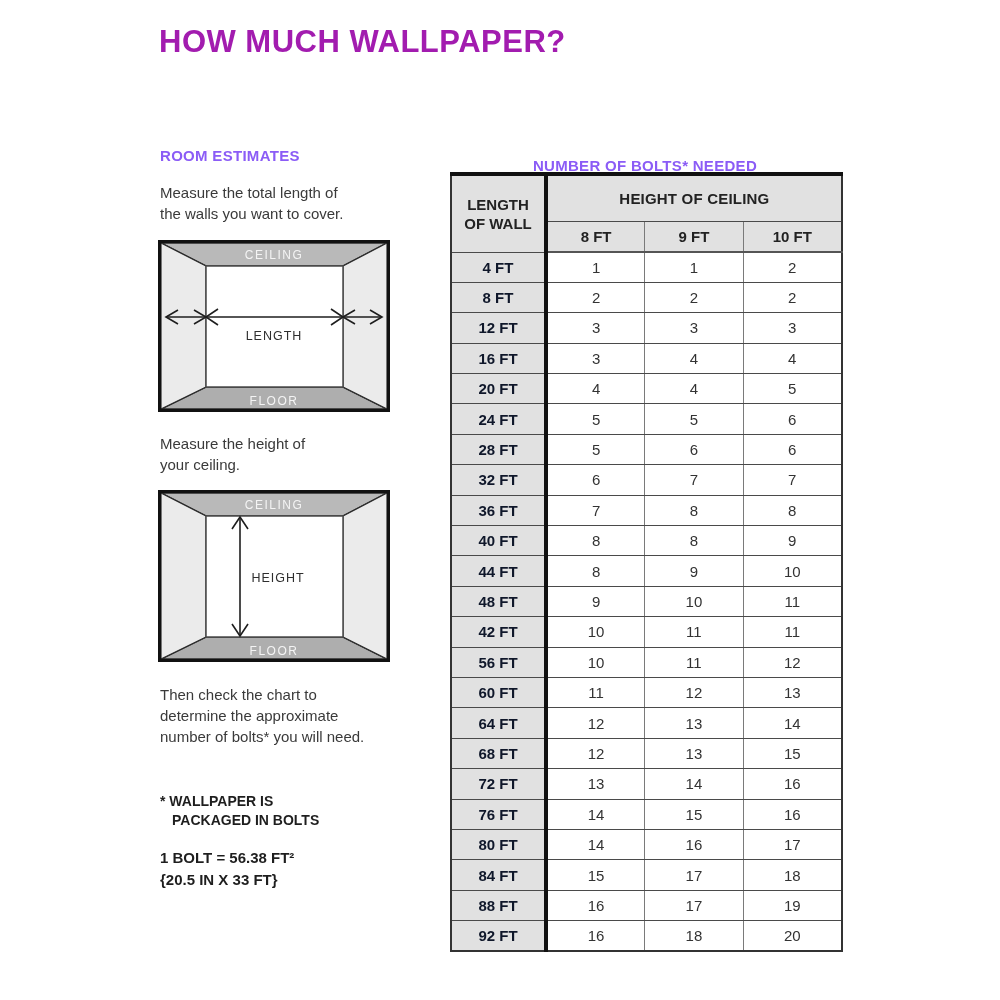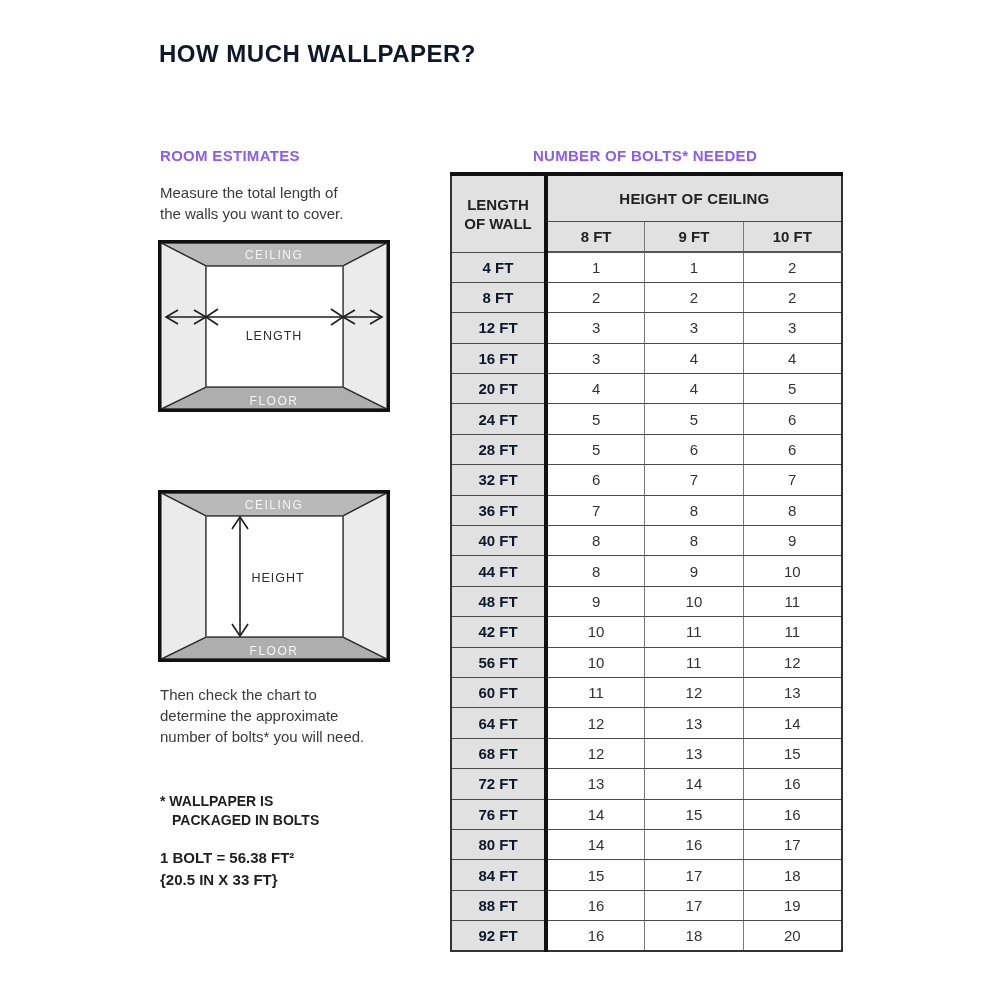--- a/index.html
+++ b/index.html
@@ -10,35 +10,35 @@
   }
   .page {
     position: relative;
     width: 1000px;
     height: 1000px;
     background: #ffffff;
     overflow: hidden;
   }
   .page-title {
     position: absolute;
-    left: 159px; top: 40px;
-    font-size: 24px;
+    left: 159px; top: 24px;
+    font-size: 31px;
     font-weight: bold;
     letter-spacing: 0.5px;
-    color: #0f172a;
+    color: #a21caf;
   }
   .section-heading {
     position: absolute;
     font-size: 15px;
     font-weight: bold;
     letter-spacing: 0.3px;
     color: #8b5cf6;
   }
   #room-heading { left: 160px; top: 147px; }
-  #bolts-heading { left: 450px; top: 147px; width: 390px; text-align: center; }
+  #bolts-heading { left: 450px; top: 157px; width: 390px; text-align: center; }
   .para {
     position: absolute;
     left: 160px;
     font-size: 15px;
     line-height: 21px;
     color: #3a3a3a;
     white-space: pre-line;
   }
   #para1 { top: 182px; }
   #para2 { top: 433px; }
@@ -171,20 +171,22 @@
       <line x1="8" y1="77" x2="48" y2="77"></line>
       <path d="M20,70 L8,77 L20,84"></path>
       <path d="M36,70 L48,77 L36,84"></path>
       <line x1="185" y1="77" x2="224" y2="77"></line>
       <path d="M212,70 L224,77 L212,84"></path>
       <path d="M197,70 L185,77 L197,84"></path>
     </g>
     <text x="116" y="100" text-anchor="middle" font-size="12.5" letter-spacing="1" fill="#2e2e2e">LENGTH</text>
   </svg>
 
+  <div class="para" id="para2">Measure the height of
+your ceiling.</div>
 
   <svg class="diagram" id="diagram2" viewBox="0 0 232 172">
     <rect x="1.5" y="1.5" width="229" height="169" fill="#ffffff" stroke="none"></rect>
     <polygon points="3,3 229,3 185,26 48,26" fill="#B9B9B9" stroke="#2a2a2a" stroke-width="1.5"></polygon>
     <polygon points="3,169 229,169 185,147 48,147" fill="#AEAEAE" stroke="#2a2a2a" stroke-width="1.5"></polygon>
     <polygon points="3,3 48,26 48,147 3,169" fill="#EBEBEB" stroke="#2a2a2a" stroke-width="1.2"></polygon>
     <polygon points="229,3 185,26 185,147 229,169" fill="#EBEBEB" stroke="#2a2a2a" stroke-width="1.2"></polygon>
     <rect x="48" y="26" width="137" height="121" fill="#ffffff" stroke="#4a4a4a" stroke-width="1.5"></rect>
     <rect x="1.5" y="1.5" width="229" height="169" fill="none" stroke="#111111" stroke-width="3"></rect>
     <text x="116" y="19" text-anchor="middle" font-size="12" letter-spacing="1.5" fill="#f4f4f4">CEILING</text>

